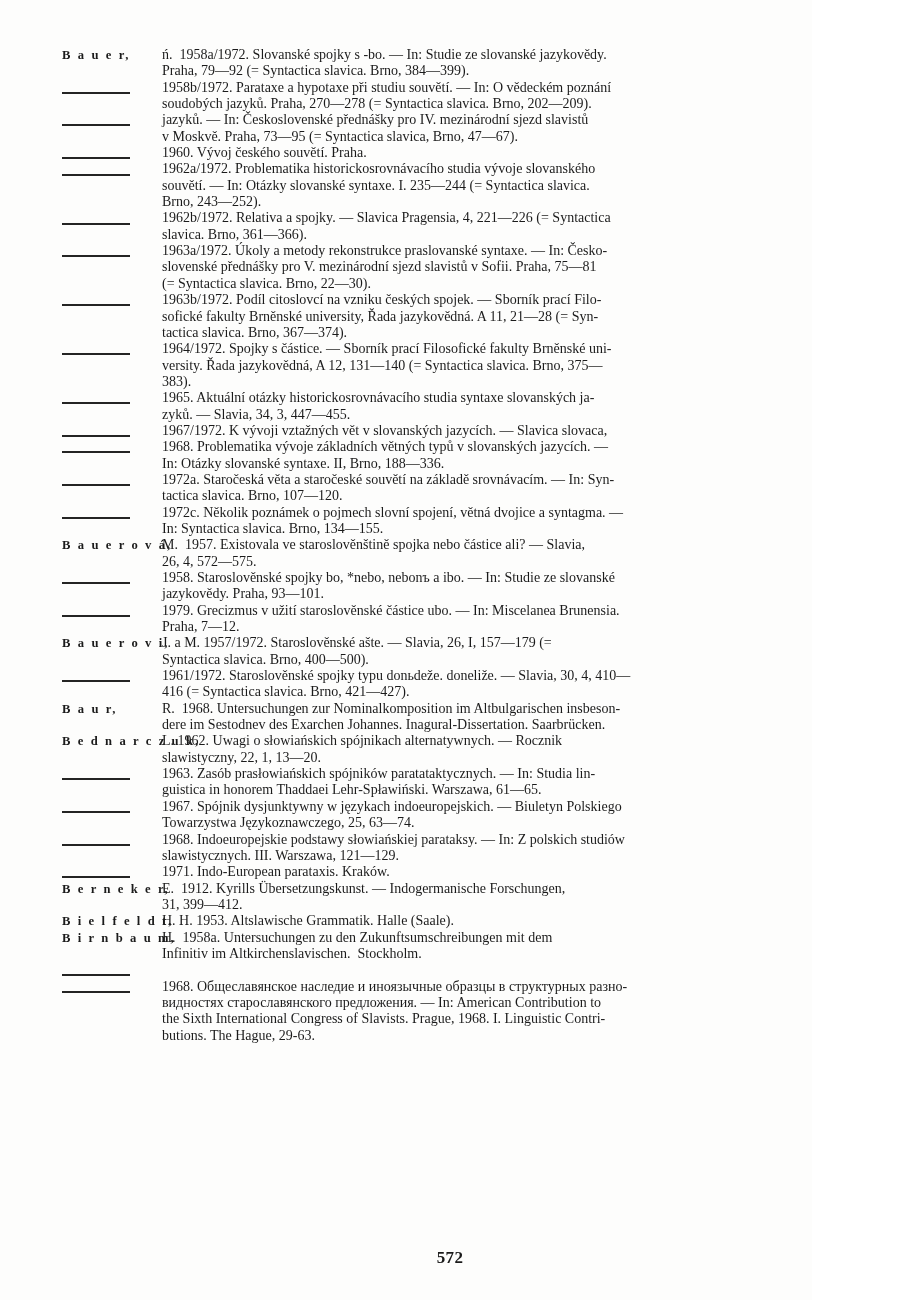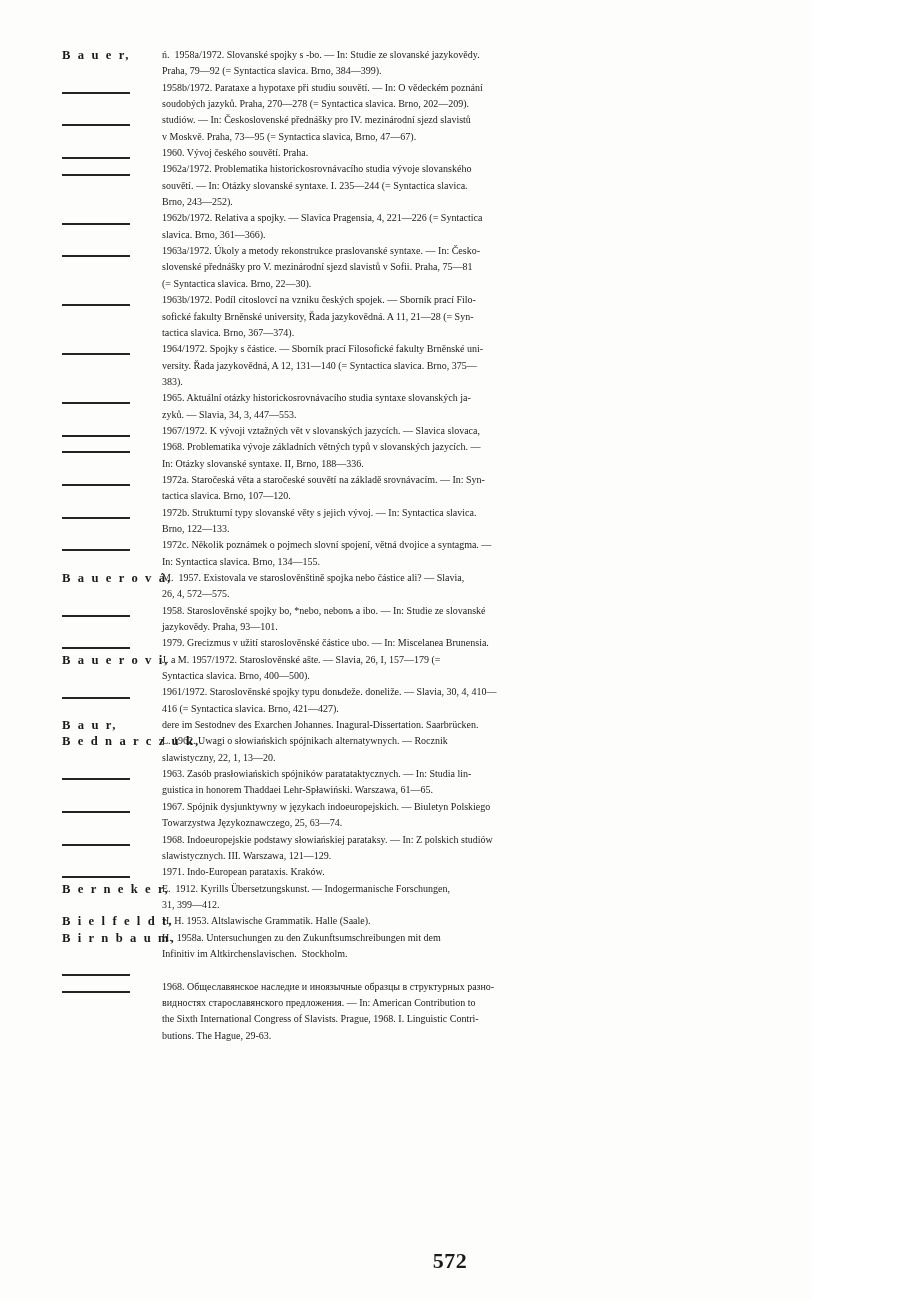--- a/index.html
+++ b/index.html
@@ -55,21 +55,21 @@
     display: inline-block;
     width: 68px;
     height: 0;
     border-top: 2px solid #242424;
     vertical-align: middle;
     margin-top: 8px;
     margin-left: 0px;
   }
   .body-col {
     flex: 1 1 auto;
-    font-size: 10px;
+    font-size: 14px;
     line-height: 16.35px;
     text-align: justify;
     text-justify: inter-word;
     hyphens: manual;
   }
   .body-col .ln {
     display: block;
     white-space: pre;
   }
 
@@ -78,21 +78,21 @@
     color: #1b1b1b;
     text-rendering: optimizeLegibility;
   }
 
   .pagenum {
     position: absolute;
     left: 0;
     top: 1248px;
     width: 900px;
     text-align: center;
-    font-size: 22px;
+    font-size: 17px;
     font-weight: 700;
     font-family: "Liberation Serif", "DejaVu Serif", serif;
     letter-spacing: 0.02em;
   }
 </style>
 </head>
 <body>
 
 <div id="page">
   <div id="scanbody">
@@ -106,21 +106,21 @@
       <div class="entry">
         <div class="label-col"><span class="rule"></span></div>
         <div class="body-col">
           <span class="ln">1958b/1972. Parataxe a hypotaxe při studiu souvětí. — In: O vědeckém poznání</span>
           <span class="ln">soudobých jazyků. Praha, 270—278 (= Syntactica slavica. Brno, 202—209).</span>
         </div>
       </div>
       <div class="entry">
         <div class="label-col"><span class="rule"></span></div>
         <div class="body-col">
-          <span class="ln">studiów. — In: Československé přednášky pro IV. mezinárodní sjezd slavistů</span>
+          <span class="ln">jazyků. — In: Československé přednášky pro IV. mezinárodní sjezd slavistů</span>
           <span class="ln">v Moskvě. Praha, 73—95 (= Syntactica slavica, Brno, 47—67).</span>
         </div>
       </div>
       <div class="entry">
         <div class="label-col"><span class="rule"></span></div>
         <div class="body-col">
           <span class="ln">1960. Vývoj českého souvětí. Praha.</span>
         </div>
       </div>
       <div class="entry">
@@ -159,21 +159,21 @@
         <div class="body-col">
           <span class="ln">1964/1972. Spojky s částice. — Sborník prací Filosofické fakulty Brněnské uni-</span>
           <span class="ln">versity. Řada jazykovědná, A 12, 131—140 (= Syntactica slavica. Brno, 375—</span>
           <span class="ln">383).</span>
         </div>
       </div>
       <div class="entry">
         <div class="label-col"><span class="rule"></span></div>
         <div class="body-col">
           <span class="ln">1965. Aktuální otázky historickosrovnávacího studia syntaxe slovanských ja-</span>
-          <span class="ln">zyků. — Slavia, 34, 3, 447—553.</span>
+          <span class="ln">zyků. — Slavia, 34, 3, 447—455.</span>
         </div>
       </div>
       <div class="entry">
         <div class="label-col"><span class="rule"></span></div>
         <div class="body-col">
           <span class="ln">1967/1972. K vývoji vztažných vět v slovanských jazycích. — Slavica slovaca,</span>
         </div>
       </div>
       <div class="entry">
         <div class="label-col"><span class="rule"></span></div>
@@ -185,27 +185,20 @@
       <div class="entry">
         <div class="label-col"><span class="rule"></span></div>
         <div class="body-col">
           <span class="ln">1972a. Staročeská věta a staročeské souvětí na základě srovnávacím. — In: Syn-</span>
           <span class="ln">tactica slavica. Brno, 107—120.</span>
         </div>
       </div>
       <div class="entry">
         <div class="label-col"><span class="rule"></span></div>
         <div class="body-col">
-          <span class="ln">1972b. Strukturní typy slovanské věty s jejich vývoj. — In: Syntactica slavica.</span>
-          <span class="ln">Brno, 122—133.</span>
-        </div>
-      </div>
-      <div class="entry">
-        <div class="label-col"><span class="rule"></span></div>
-        <div class="body-col">
           <span class="ln">1972c. Několik poznámek o pojmech slovní spojení, větná dvojice a syntagma. —</span>
           <span class="ln">In: Syntactica slavica. Brno, 134—155.</span>
         </div>
       </div>
       <div class="entry">
         <div class="label-col spaced">B a u e r o v á,</div>
         <div class="body-col">
           <span class="ln">M.  1957. Existovala ve staroslověnštině spojka nebo částice ali? — Slavia,</span>
           <span class="ln">26, 4, 572—575.</span>
         </div>
@@ -214,39 +207,41 @@
         <div class="label-col"><span class="rule"></span></div>
         <div class="body-col">
           <span class="ln">1958. Staroslověnské spojky bo, *nebo, nebonъ a ibo. — In: Studie ze slovanské</span>
           <span class="ln">jazykovědy. Praha, 93—101.</span>
         </div>
       </div>
       <div class="entry">
         <div class="label-col"><span class="rule"></span></div>
         <div class="body-col">
           <span class="ln">1979. Grecizmus v užití staroslověnské částice ubo. — In: Miscelanea Brunensia.</span>
+          <span class="ln">Praha, 7—12.</span>
         </div>
       </div>
       <div class="entry">
         <div class="label-col spaced">B a u e r o v i,</div>
         <div class="body-col">
           <span class="ln">J. a M. 1957/1972. Staroslověnské ašte. — Slavia, 26, I, 157—179 (=</span>
           <span class="ln">Syntactica slavica. Brno, 400—500).</span>
         </div>
       </div>
       <div class="entry">
         <div class="label-col"><span class="rule"></span></div>
         <div class="body-col">
           <span class="ln">1961/1972. Staroslověnské spojky typu donьdeže. doneliže. — Slavia, 30, 4, 410—</span>
           <span class="ln">416 (= Syntactica slavica. Brno, 421—427).</span>
         </div>
       </div>
       <div class="entry">
         <div class="label-col spaced">B a u r,</div>
         <div class="body-col">
+          <span class="ln">R.  1968. Untersuchungen zur Nominalkomposition im Altbulgarischen insbeson-</span>
           <span class="ln">dere im Sestodnev des Exarchen Johannes. Inagural-Dissertation. Saarbrücken.</span>
         </div>
       </div>
       <div class="entry">
         <div class="label-col spaced">B e d n a r c z u k,</div>
         <div class="body-col">
           <span class="ln">L. 1962. Uwagi o słowiańskich spójnikach alternatywnych. — Rocznik</span>
           <span class="ln">slawistyczny, 22, 1, 13—20.</span>
         </div>
       </div>

